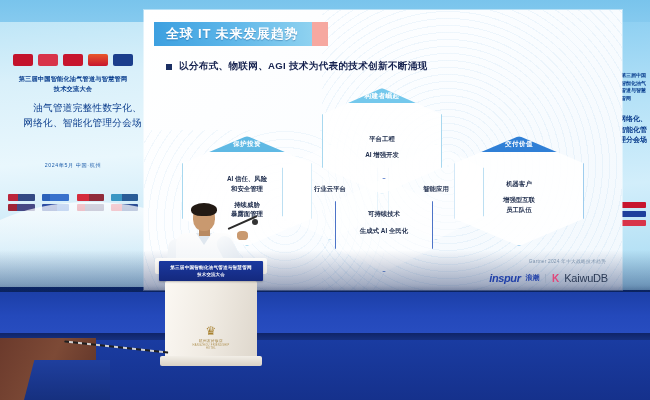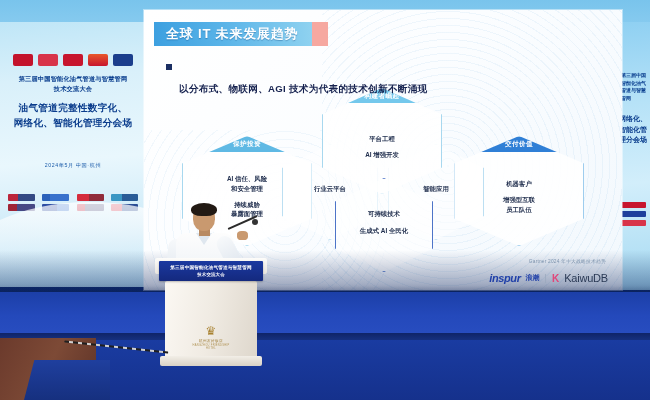--- a/index.html
+++ b/index.html
@@ -37,22 +37,22 @@
   .lg.a{background:#c3132c;}
   .lg.b{background:#d8344a;}
   .lg.c{background:#c7152e;}
   .lg.d{background:linear-gradient(180deg,#e8572b,#c7152e);}
   .lg.e{background:#1b3e8c;}
   .b-t1{
     position:absolute;top:52px;left:4px;width:138px;text-align:center;
     font-size:6.2px;font-weight:bold;color:#0b3f8f;line-height:1.55;letter-spacing:.2px;
   }
   .b-t2{
-    position:absolute;top:78px;left:4px;width:138px;text-align:center;
-    font-size:9.6px;font-weight:bold;color:#0a3c8c;line-height:1.6;letter-spacing:.3px;
+    position:absolute;top:78px;left:4px;width:138px;text-align:right;
+    font-size:9.6px;font-weight:normal;color:#0a3c8c;line-height:1.6;letter-spacing:.3px;
   }
   .b-date{
     position:absolute;top:140px;left:4px;width:138px;text-align:center;
     font-size:5.2px;color:#1a5aa8;letter-spacing:.6px;
   }
   
   .spons{position:absolute;left:8px;top:172px;width:130px;}
   .sp-row{display:flex;justify-content:space-between;margin-bottom:3px;}
   .sp{height:7px;border-radius:1px;opacity:.92;}
   .sp.w1{width:27px;background:linear-gradient(90deg,#b8142b 38%,#243a7a 38%);}
@@ -102,21 +102,21 @@
   .title-bar span{
     color:#ffffff;font-size:13px;font-weight:bold;letter-spacing:.8px;
     text-shadow:0 1px 1px rgba(0,60,120,.35);
   }
   .title-accent{width:16px;background:#f6a8a0;}
 
   .bullet{
     position:absolute;left:22px;top:50px;display:flex;align-items:flex-start;gap:7px;z-index:4;
   }
   .bullet .mark{width:6px;height:6px;background:#1b2f63;margin-top:4px;flex:0 0 auto;}
-  .bullet .btxt{font-size:9.6px;font-weight:bold;color:#16224f;letter-spacing:.3px;margin-top:23px;}
+  .bullet .btxt{font-size:9.6px;font-weight:bold;color:#16224f;letter-spacing:.3px;}
 
   
   .diagram{position:absolute;left:28px;top:78px;width:420px;height:160px;z-index:3;}
   .hex{
     position:absolute;
     clip-path:polygon(50% 0%,100% 25%,100% 75%,50% 100%,0% 75%,0% 25%);
     display:flex;flex-direction:column;align-items:center;
   }
   .hex .hlabel{
     width:100%;text-align:center;color:#fff;font-size:6.6px;font-weight:bold;

